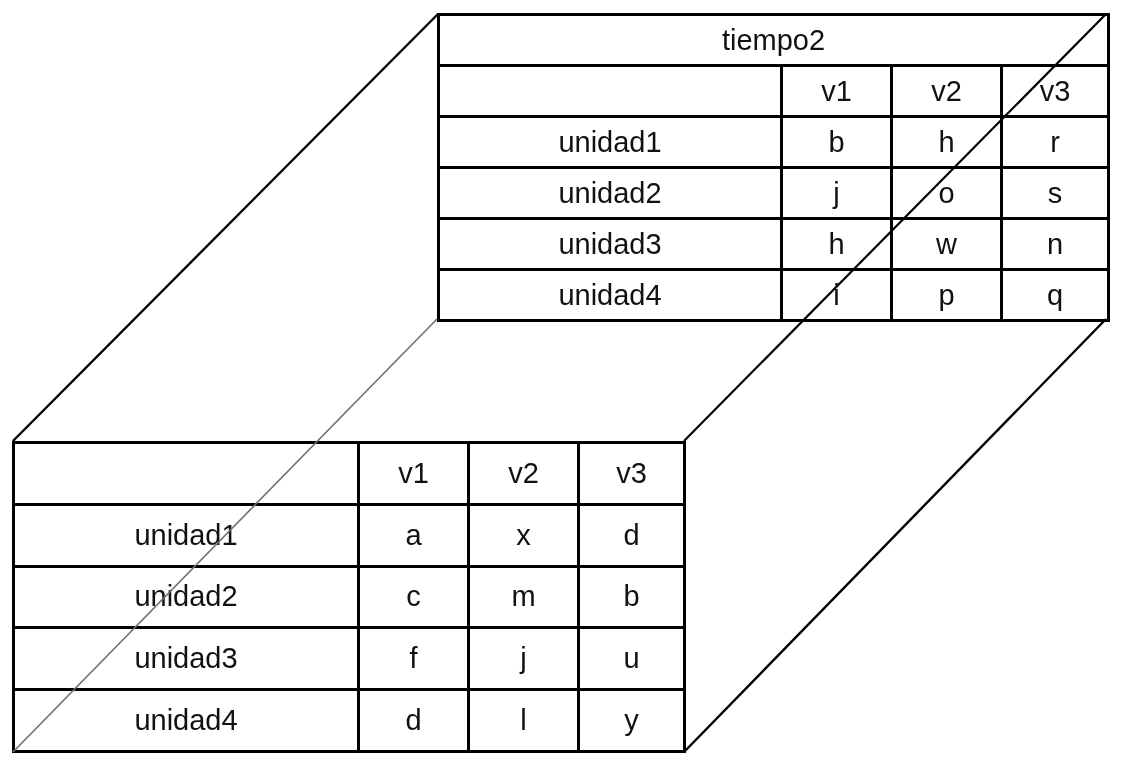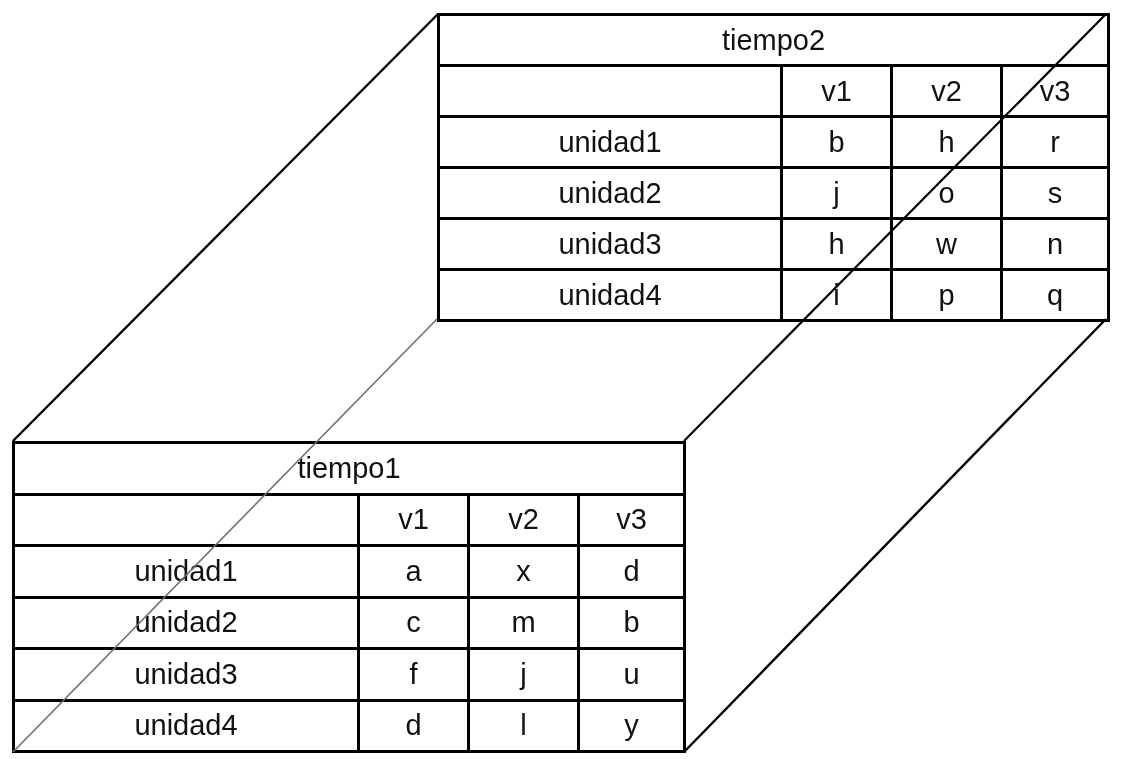--- a/index.html
+++ b/index.html
@@ -114,23 +114,20 @@
 
   <table class="ptable front-table">
     <colgroup>
       <col class="c-label">
         <col class="c-v">
         <col class="c-v">
         <col class="c-v3">
     </colgroup>
     <tbody>
       <tr>
-        <td colspan="4">tiempo1</td>
-      </tr>
-      <tr>
         <td></td>
         <td>v1</td>
         <td>v2</td>
         <td>v3</td>
       </tr>
       <tr>
         <td>unidad1</td>
         <td>a</td>
         <td>x</td>
         <td>d</td>

